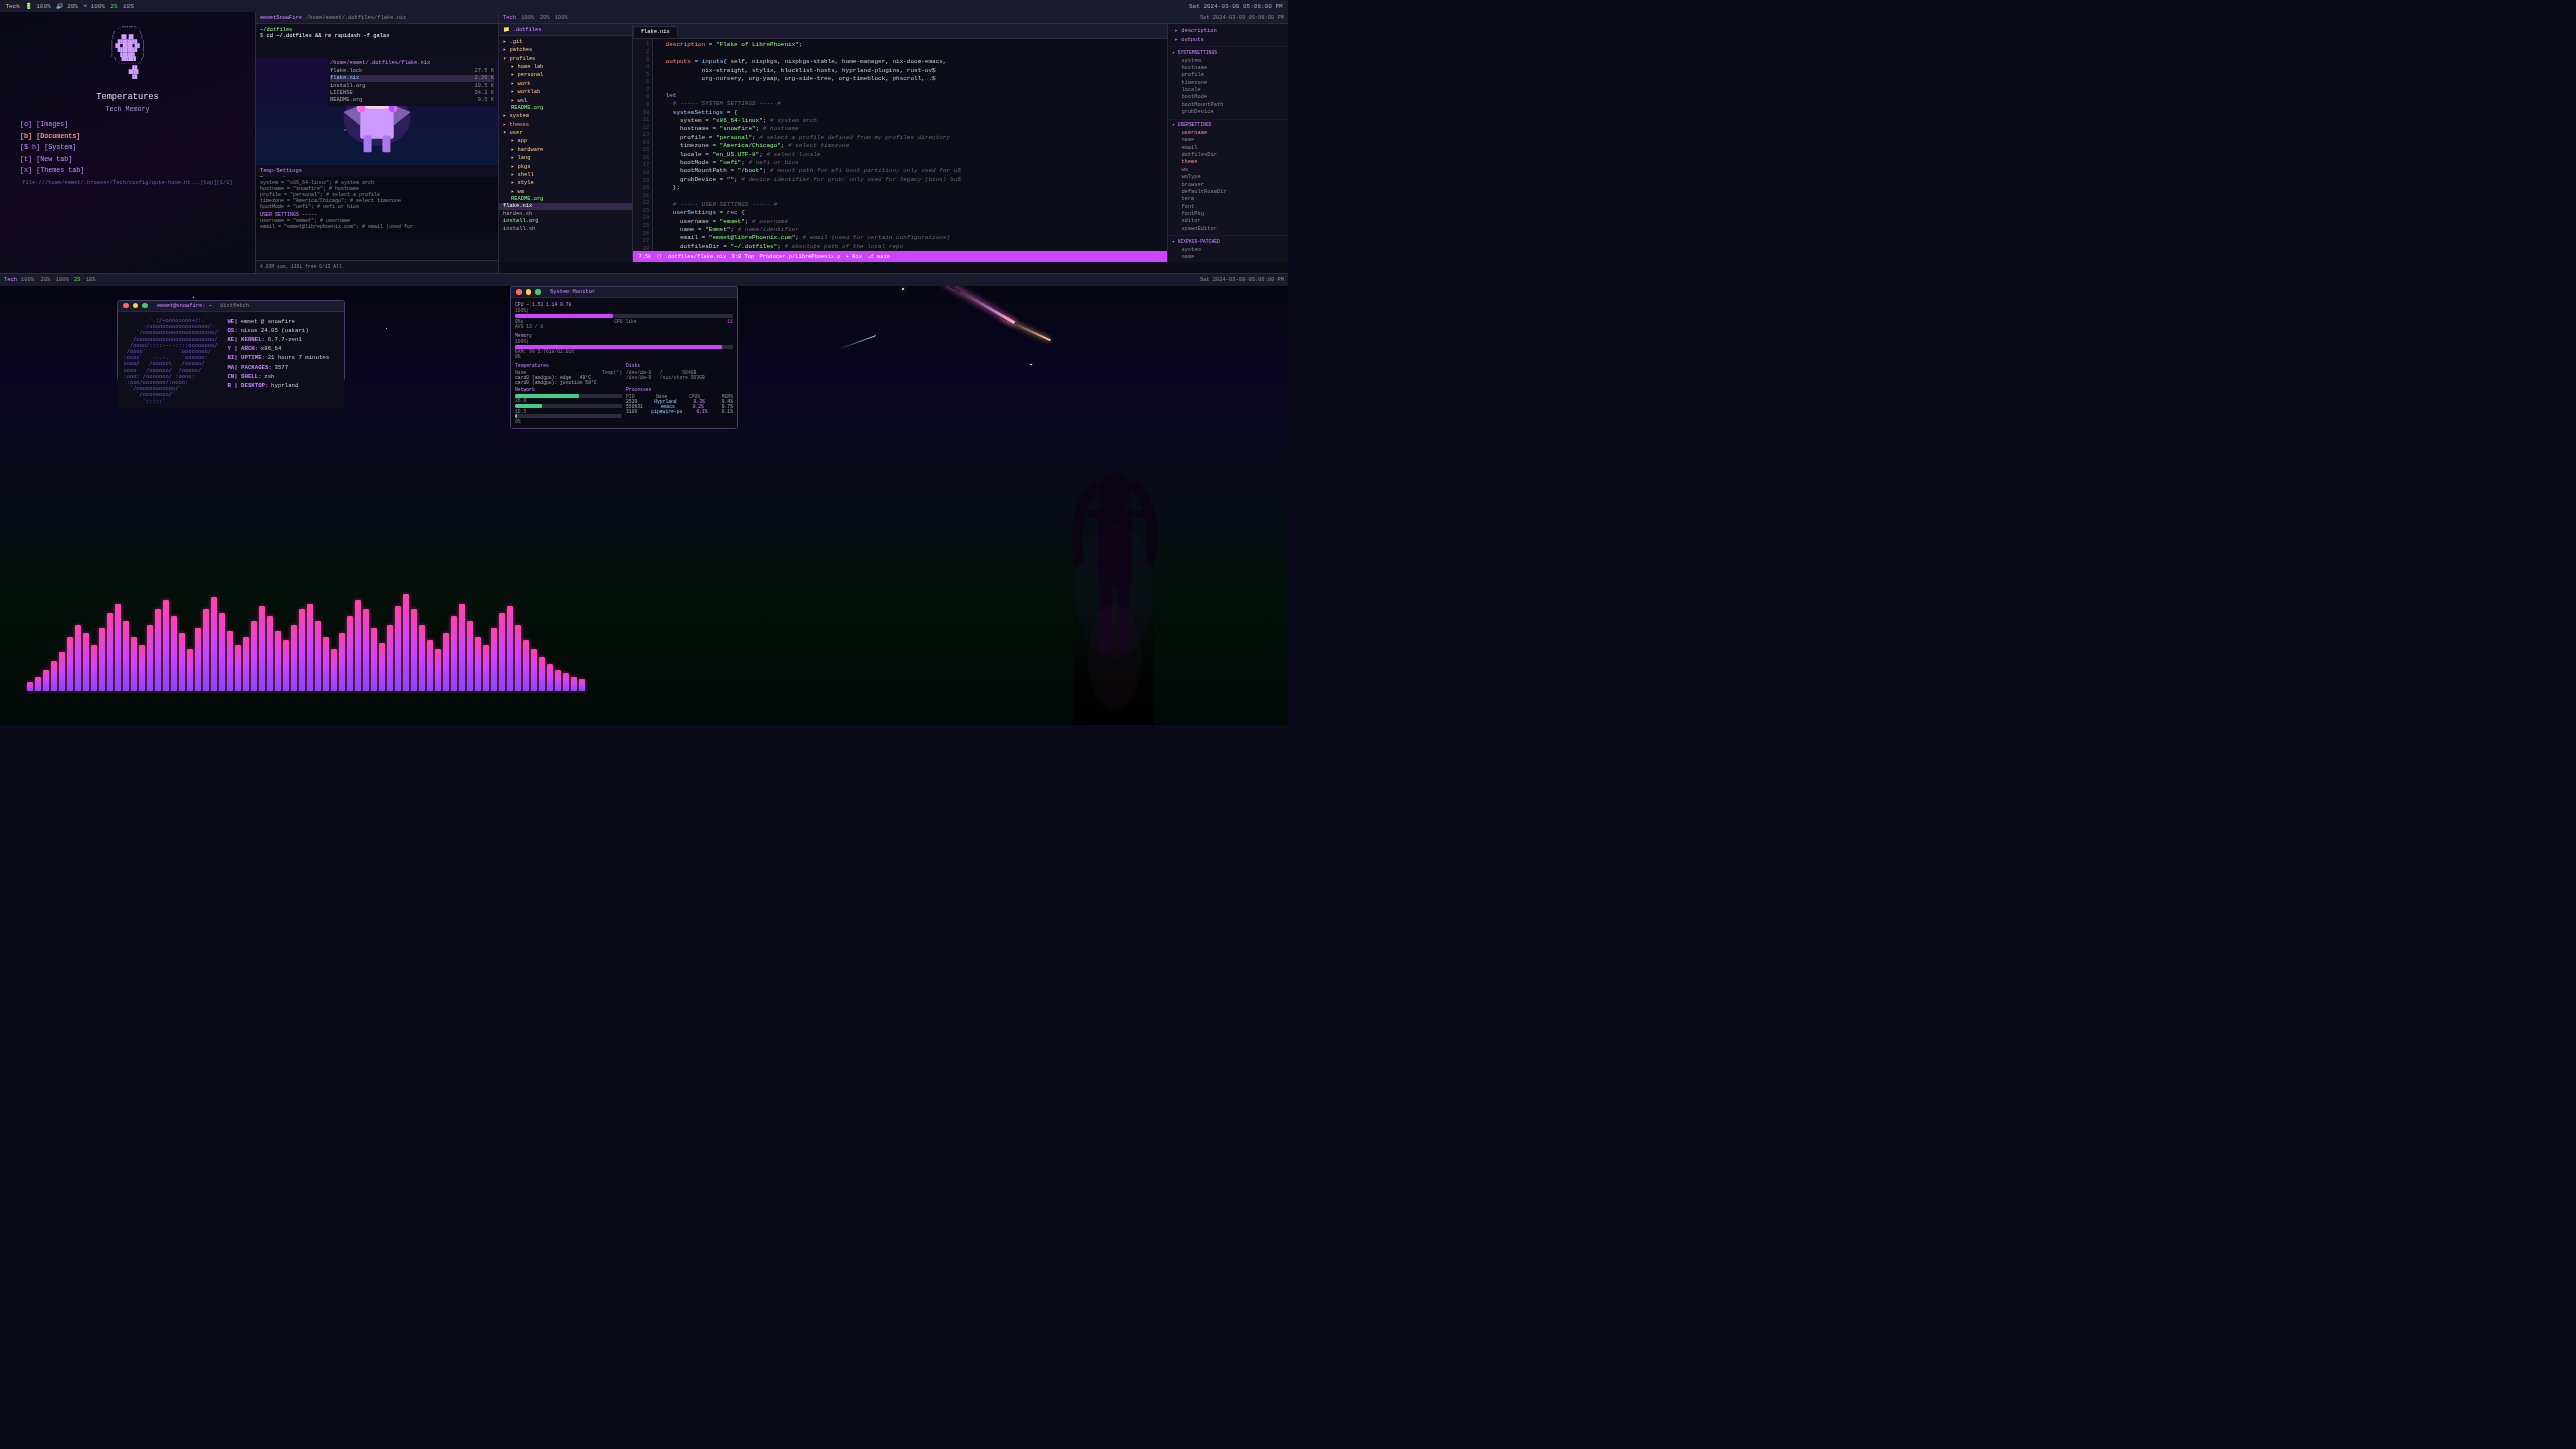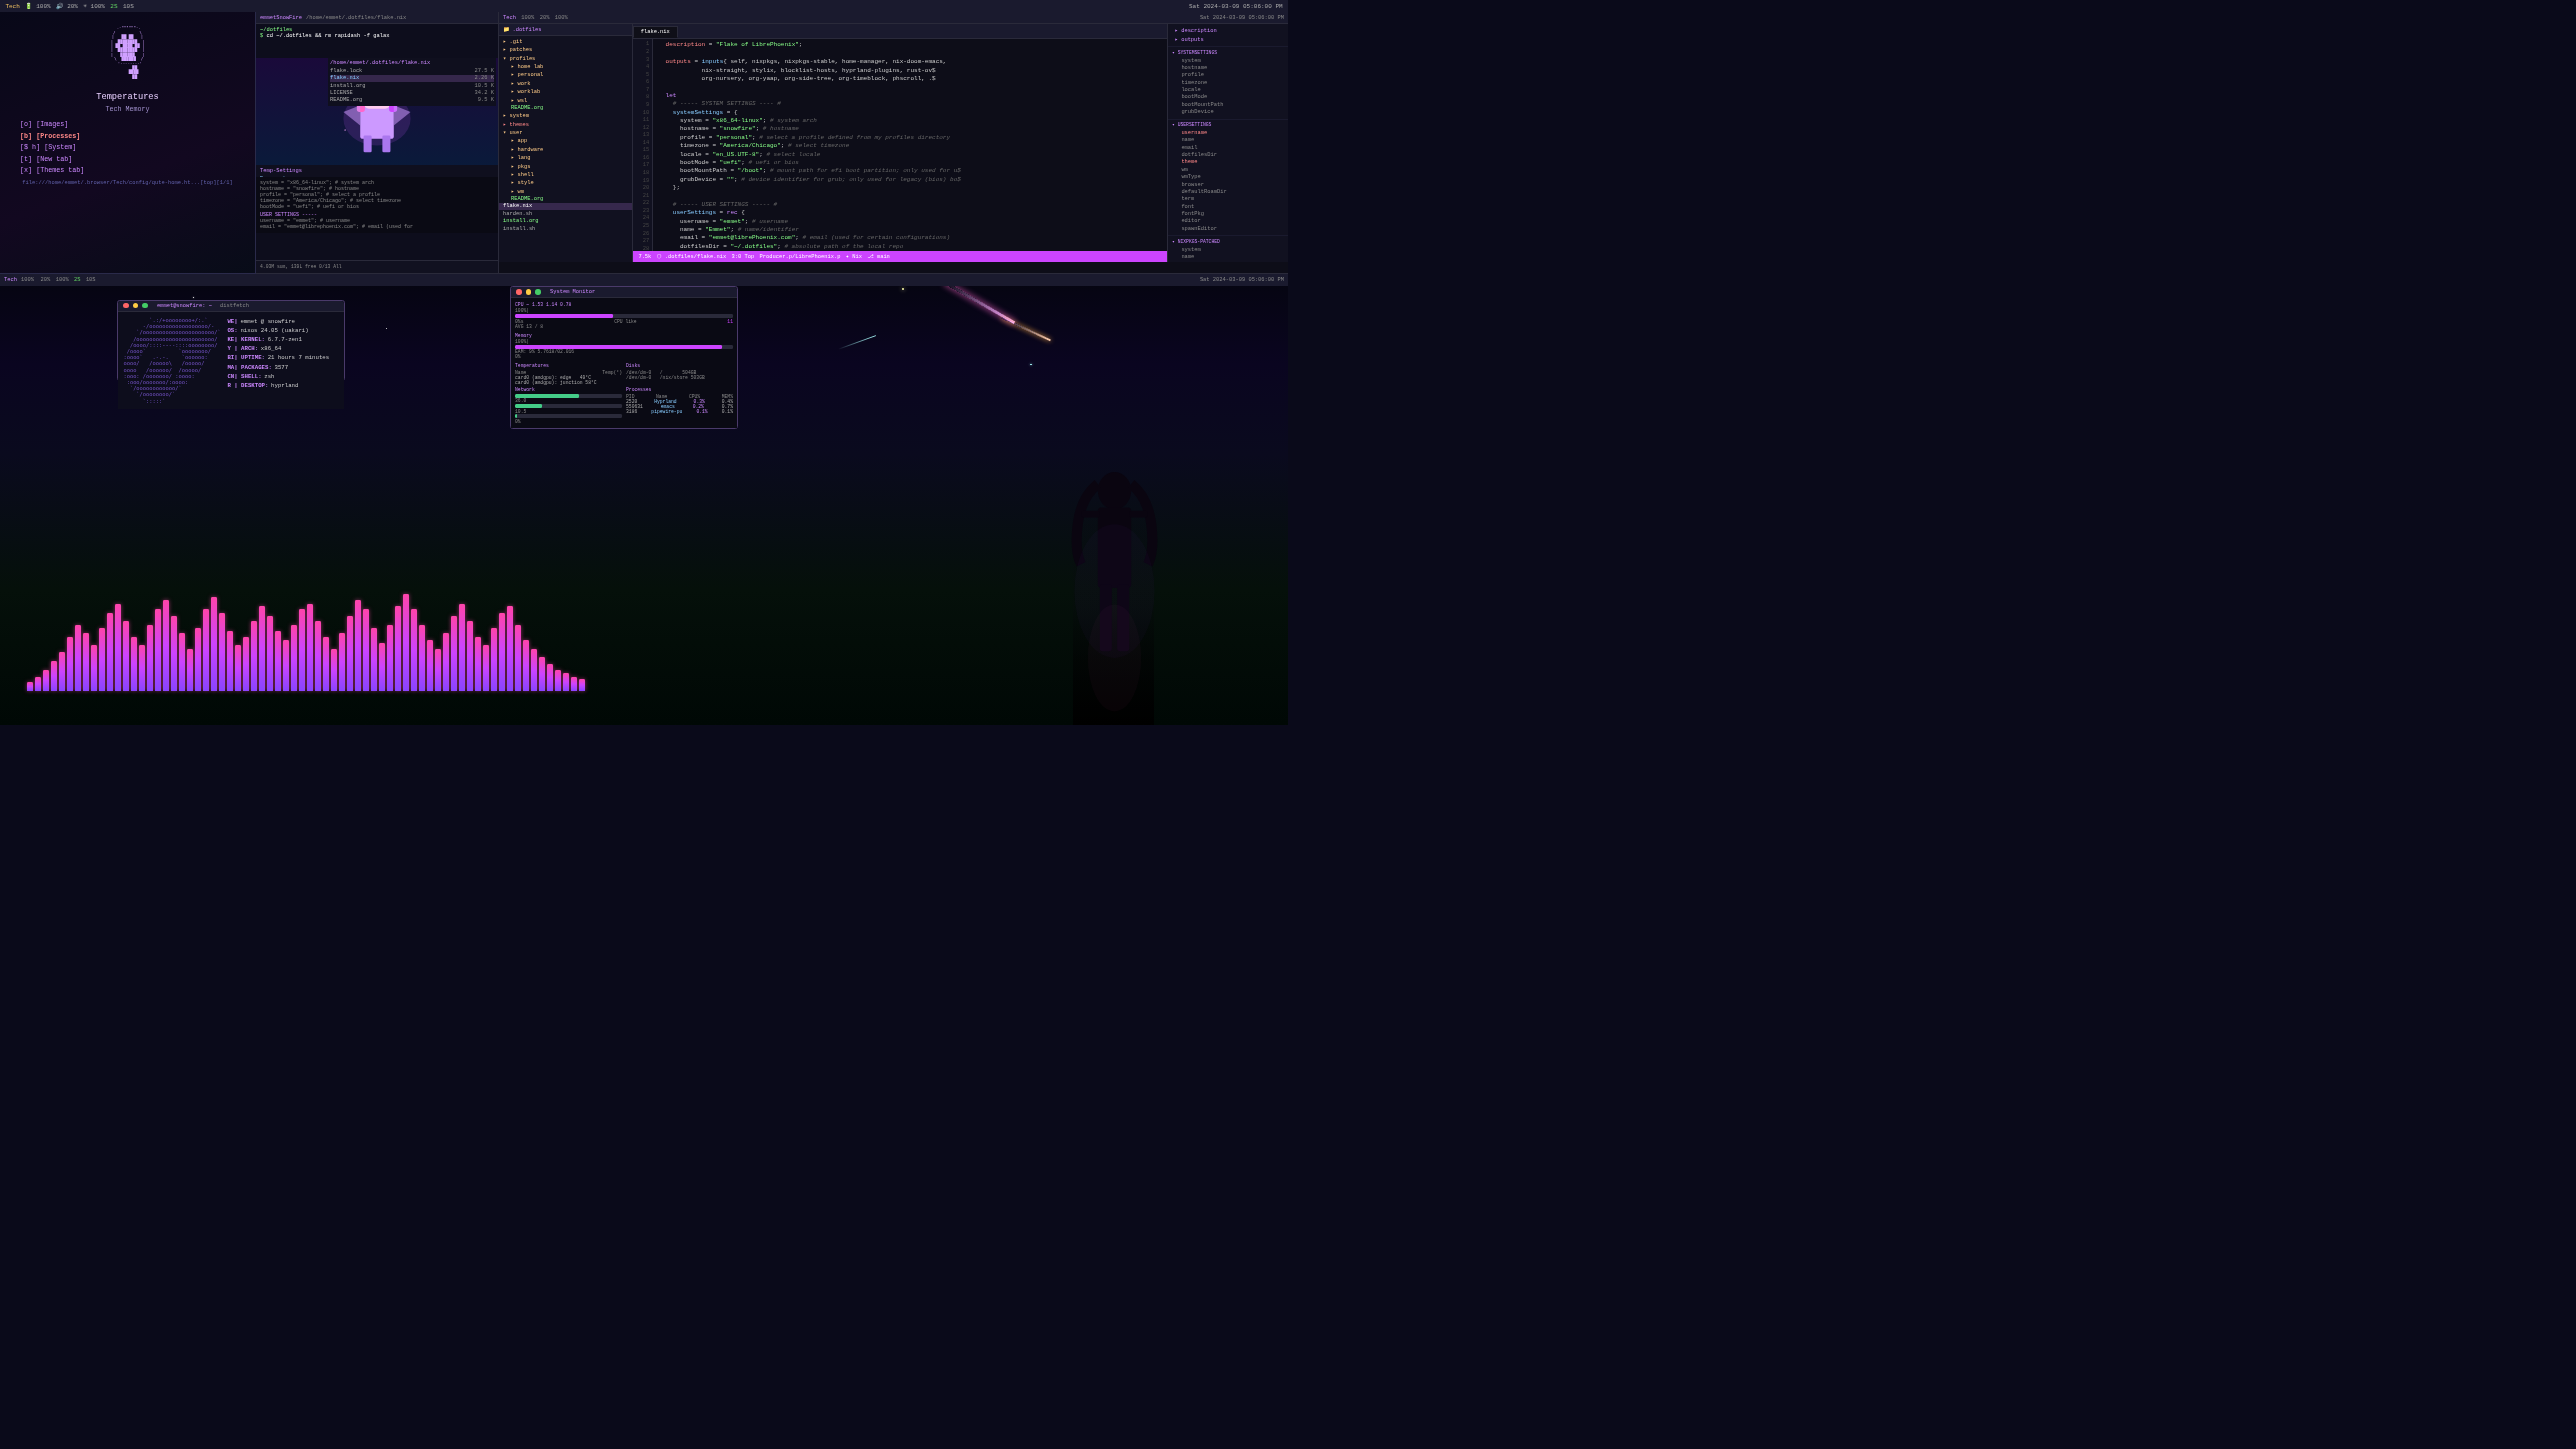--- a/index.html
+++ b/index.html
@@ -458,21 +458,21 @@
       ██
      ████
       ██
       </div>
 
       <div class="browser-title">Temperatures</div>
       <div class="browser-subtitle">Tech Memory</div>
 
       <div class="browser-nav">
         <div class="browser-nav-item">[o] [Images]</div>
-        <div class="browser-nav-item active">[b] [Processes]</div>
+        <div class="browser-nav-item active">[b] [Documents]</div>
         <div class="browser-nav-item">[$ h] [System]</div>
         <div class="browser-nav-item">[t] [New tab]</div>
         <div class="browser-nav-item">[x] [Themes tab]</div>
       </div>
 
       <div class="browser-url">file:///home/emmet/.browser/Tech/config/qute-home.ht...[top][1/1]</div>
     </div>
   </div>
 
   <div class="panel-fm-terminal">

